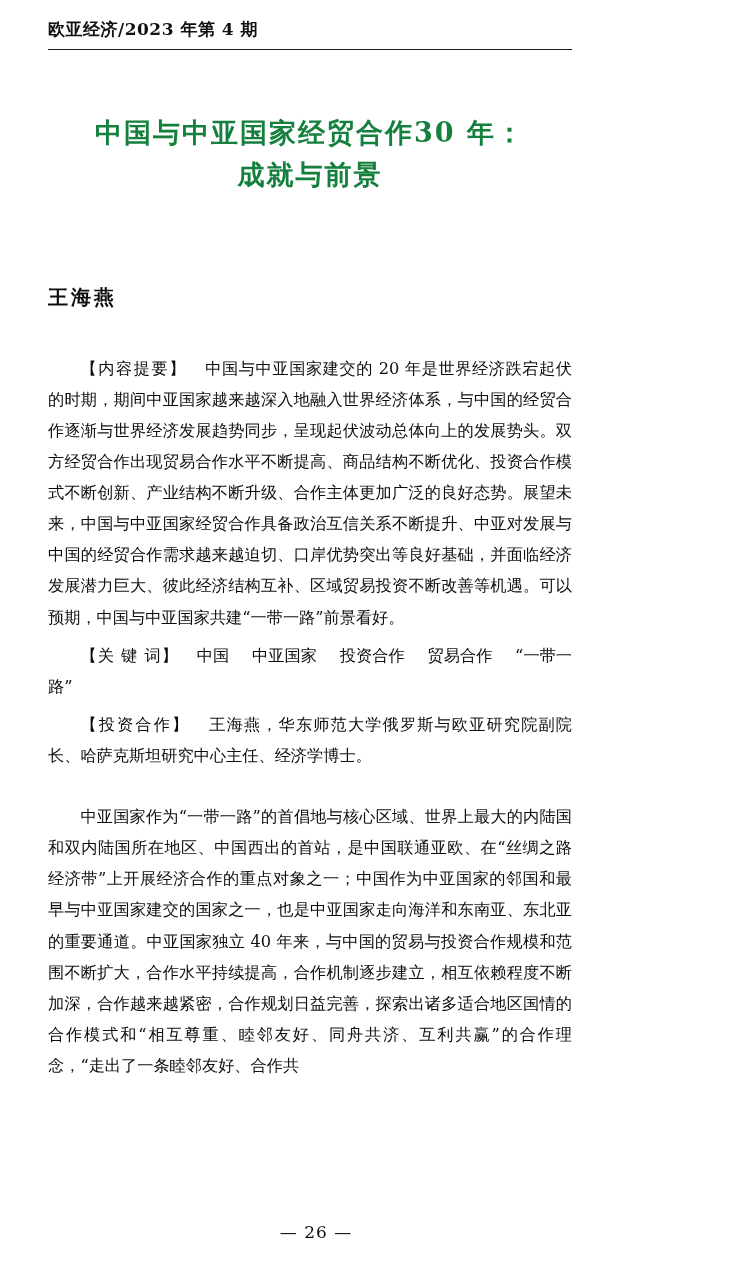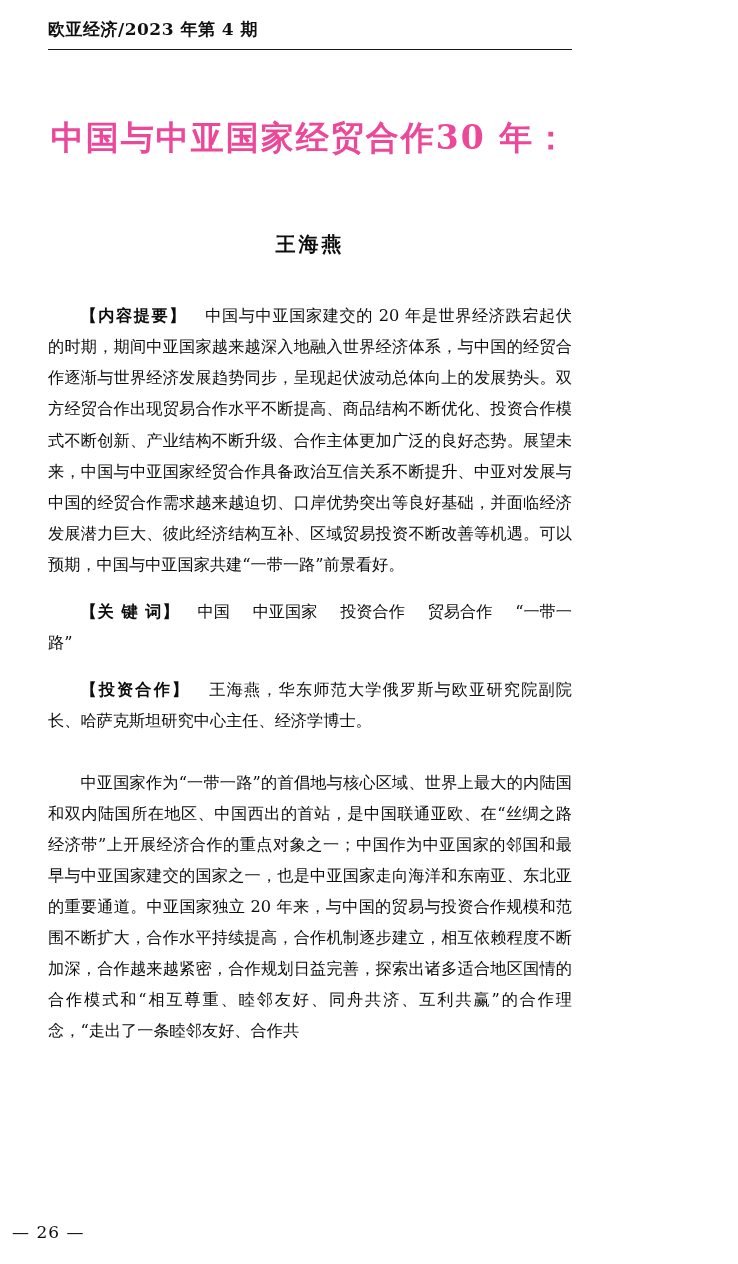--- a/index.html
+++ b/index.html
@@ -35,101 +35,101 @@
     margin-top: 8px;
     border-bottom: 1.6px solid #1a1a1a;
     width: 100%;
   }
   
   .title-block {
     margin-top: 62px;
     text-align: center;
   }
   .title-line {
-    font-size: 33px;
+    font-size: 27px;
     font-weight: 700;
     letter-spacing: 2px;
     line-height: 1.55;
-    color: #ec4899;
+    color: #15803d;
   }
   
   .author {
-    margin-top: 68px;
-    text-align: center;
+    margin-top: 88px;
     font-size: 20px;
     letter-spacing: 3px;
     font-weight: 600;
   }
   
   .abstract-block {
     margin-top: 42px;
     font-size: 16.2px;
     line-height: 1.92;
     text-align: justify;
     text-justify: inter-ideograph;
   }
   .para {
     text-indent: 2em;
     margin: 0;
   }
   .para + .para {
-    margin-top: 16px;
+    margin-top: 7px;
   }
   .label {
-    font-weight: 700;
+    font-weight: 400;
     letter-spacing: 1px;
   }
   .gap-sm { display: inline-block; width: 1.1em; }
   .kw-gap { display: inline-block; width: 1.4em; }
 
   
   .body-block {
     margin-top: 30px;
     font-size: 16.2px;
     line-height: 1.92;
     text-align: justify;
     text-justify: inter-ideograph;
   }
   
   .folio {
     position: absolute;
     left: 0;
     right: 0;
     bottom: 22px;
-    text-align: left;
+    text-align: center;
     padding-left: 12px;
     font-size: 17px;
     letter-spacing: 1px;
   }
 </style>
 </head>
 <body>
 
 <div class="page">
 
   <div class="running-head">欧亚经济/2023 年第 4 期</div>
   <div class="head-rule"></div>
 
   <div class="title-block">
     <div class="title-line">中国与中亚国家经贸合作30 年：</div>
+    <div class="title-line">成就与前景</div>
   </div>
 
   <div class="author">王海燕</div>
 
   <div class="abstract-block">
     <p class="para">
       <span class="label">【内容提要】</span><span class="gap-sm"></span><span>中国与中亚国家建交的 20 年是世界经济跌宕起伏的时期，期间中亚国家越来越深入地融入世界经济体系，与中国的经贸合作逐渐与世界经济发展趋势同步，呈现起伏波动总体向上的发展势头。双方经贸合作出现贸易合作水平不断提高、商品结构不断优化、投资合作模式不断创新、产业结构不断升级、合作主体更加广泛的良好态势。展望未来，中国与中亚国家经贸合作具备政治互信关系不断提升、中亚对发展与中国的经贸合作需求越来越迫切、口岸优势突出等良好基础，并面临经济发展潜力巨大、彼此经济结构互补、区域贸易投资不断改善等机遇。可以预期，中国与中亚国家共建“一带一路”前景看好。</span>
     </p>
     <p class="para">
       <span class="label">【关 键 词】</span><span class="gap-sm"></span><span>中国</span><span class="kw-gap"></span><span>中亚国家</span><span class="kw-gap"></span><span>投资合作</span><span class="kw-gap"></span><span>贸易合作</span><span class="kw-gap"></span><span>“一带一路”</span>
     </p>
     <p class="para">
       <span class="label">【投资合作】</span><span class="gap-sm"></span><span>王海燕，华东师范大学俄罗斯与欧亚研究院副院长、哈萨克斯坦研究中心主任、经济学博士。</span>
     </p>
   </div>
 
   <div class="body-block">
-    <p class="para">中亚国家作为“一带一路”的首倡地与核心区域、世界上最大的内陆国和双内陆国所在地区、中国西出的首站，是中国联通亚欧、在“丝绸之路经济带”上开展经济合作的重点对象之一；中国作为中亚国家的邻国和最早与中亚国家建交的国家之一，也是中亚国家走向海洋和东南亚、东北亚的重要通道。中亚国家独立 20 年来，与中国的贸易与投资合作规模和范围不断扩大，合作水平持续提高，合作机制逐步建立，相互依赖程度不断加深，合作越来越紧密，合作规划日益完善，探索出诸多适合地区国情的合作模式和“相互尊重、睦邻友好、同舟共济、互利共赢”的合作理念，“走出了一条睦邻友好、合作共</p>
+    <p class="para">中亚国家作为“一带一路”的首倡地与核心区域、世界上最大的内陆国和双内陆国所在地区、中国西出的首站，是中国联通亚欧、在“丝绸之路经济带”上开展经济合作的重点对象之一；中国作为中亚国家的邻国和最早与中亚国家建交的国家之一，也是中亚国家走向海洋和东南亚、东北亚的重要通道。中亚国家独立 40 年来，与中国的贸易与投资合作规模和范围不断扩大，合作水平持续提高，合作机制逐步建立，相互依赖程度不断加深，合作越来越紧密，合作规划日益完善，探索出诸多适合地区国情的合作模式和“相互尊重、睦邻友好、同舟共济、互利共赢”的合作理念，“走出了一条睦邻友好、合作共</p>
   </div>
 
   <div class="folio">— 26 —</div>
 
 </div>
 
 </body></html>

